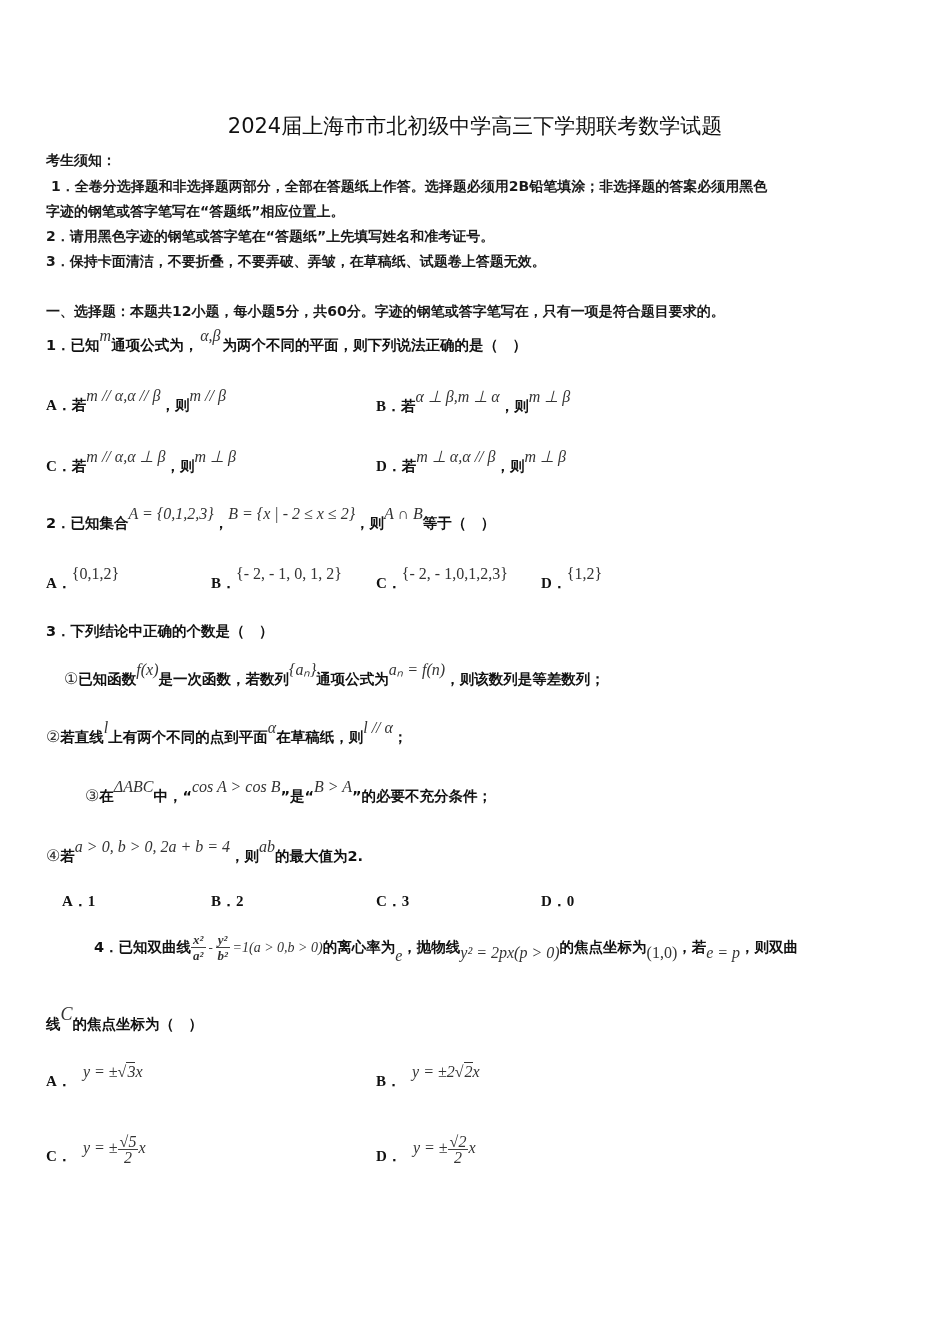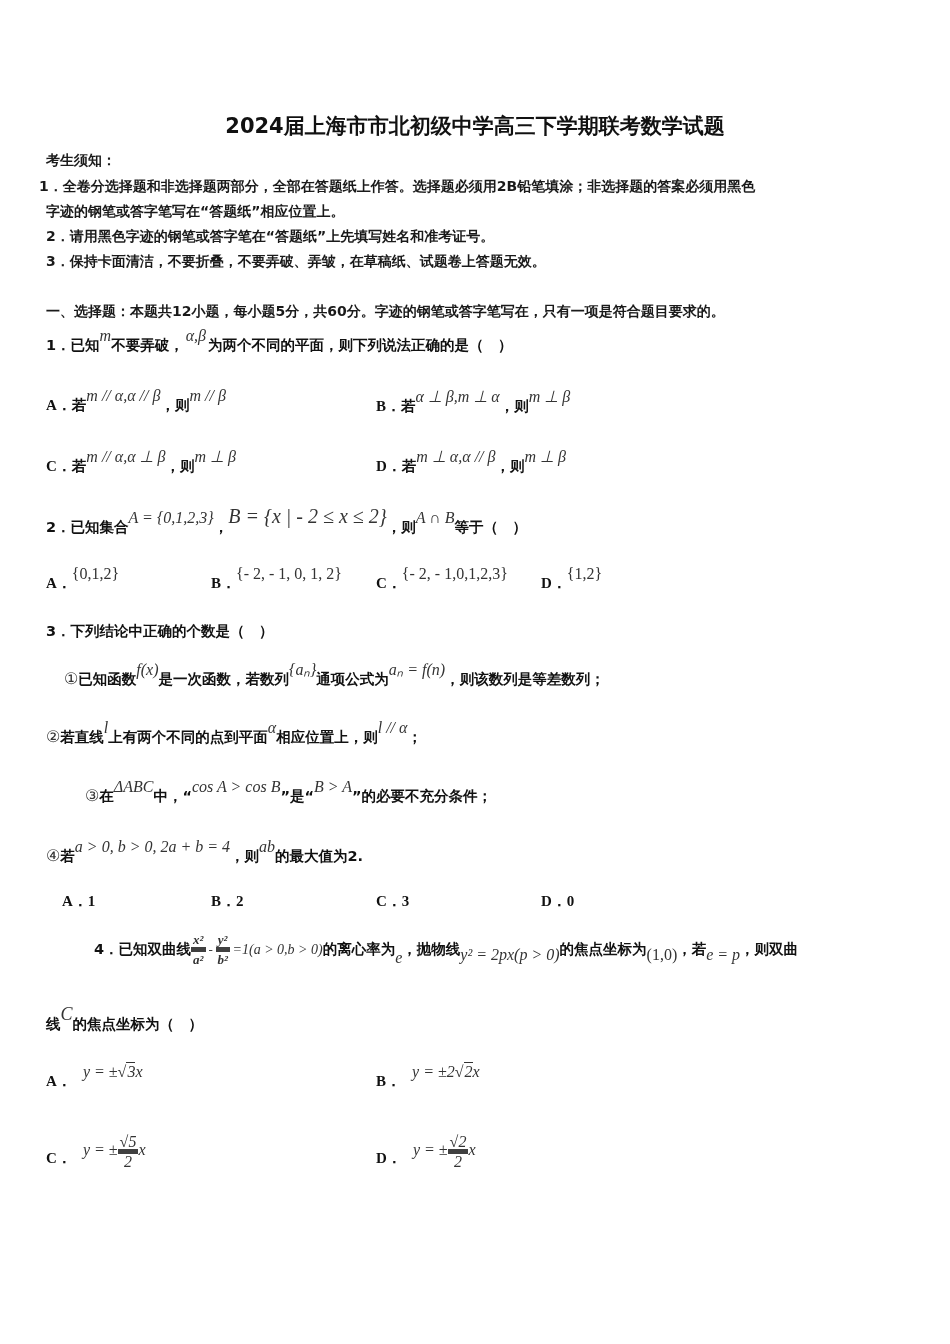--- a/index.html
+++ b/index.html
@@ -3,68 +3,68 @@
 <meta charset="utf-8">
 <style>
   html, body { margin: 0; padding: 0; background: #ffffff; }
   body {
     width: 950px; height: 1344px; position: relative; overflow: hidden;
     font-family: "DejaVu Sans", sans-serif; color: #111111;
   }
   .abs { position: absolute; white-space: nowrap; }
   .title {
     top: 112px; left: 0; width: 950px; text-align: center;
-    font-size: 21px; font-weight: bold; letter-spacing: 0px;
+    font-size: 21px; font-weight: normal; letter-spacing: 0px;
   }
   .notice { font-size: 14px; font-weight: bold; color: #1a1a1a; }
   .q { font-size: 14.5px; font-weight: bold; }
   .opt-label { font-family: "Liberation Serif", serif; font-weight: bold; font-size: 15px; }
   .m {
     font-family: "Liberation Serif", serif; font-style: italic; font-weight: normal;
     font-size: 16px; color: #333333;
   }
   .mr { font-family: "Liberation Serif", serif; font-weight: normal; font-size: 16px; color: #333333; }
   .sup { position: relative; top: -9px; }
   .frac { display: inline-block; vertical-align: middle; text-align: center; font-family: "Liberation Serif", serif; font-style: italic; font-size: 13px; color: #333; }
-  .frac .num { display: block; border-bottom: 5px solid #404040; padding: 0 2px; line-height: 15px; }
+  .frac .num { display: block; border-bottom: 1px solid #404040; padding: 0 2px; line-height: 15px; }
   .frac .den { display: block; line-height: 15px; }
   .sqrt { border-top: 1px solid #333; padding-left: 1px; }
 </style>
 </head>
 <body>
 
 <div class="abs title">2024届上海市市北初级中学高三下学期联考数学试题</div>
 
 <div class="abs notice" style="top:152px;left:46px;">考生须知：</div>
-<div class="abs notice" style="top:178px;left:39px;">1．全卷分选择题和非选择题两部分，全部在答题纸上作答。选择题必须用2B铅笔填涂；非选择题的答案必须用黑色</div>
+<div class="abs notice" style="top:178px;left:51px;">1．全卷分选择题和非选择题两部分，全部在答题纸上作答。选择题必须用2B铅笔填涂；非选择题的答案必须用黑色</div>
 <div class="abs notice" style="top:203px;left:46px;">字迹的钢笔或答字笔写在“答题纸”相应位置上。</div>
 <div class="abs notice" style="top:228px;left:46px;">2．请用黑色字迹的钢笔或答字笔在“答题纸”上先填写姓名和准考证号。</div>
 <div class="abs notice" style="top:253px;left:46px;">3．保持卡面清洁，不要折叠，不要弄破、弄皱，在草稿纸、试题卷上答题无效。</div>
 
 <div class="abs notice" style="top:303px;left:46px;">一、选择题：本题共12小题，每小题5分，共60分。字迹的钢笔或答字笔写在，只有一项是符合题目要求的。</div>
 
 <div class="abs q" style="top:336px;left:46px;">
-  <span>1．</span><span>已知</span><span class="m sup">m</span><span>不要弄破，</span><span class="m sup" style="margin:0 2px;">α,β</span><span>为两个不同的平面，则下列说法正确的是（　）</span>
+  <span>1．</span><span>已知</span><span class="m sup">m</span><span>通项公式为，</span><span class="m sup" style="margin:0 2px;">α,β</span><span>为两个不同的平面，则下列说法正确的是（　）</span>
 </div>
 
 <div class="abs q" style="top:396px;left:46px;">
   <span class="opt-label">A．</span><span>若</span><span class="m sup">m // α,α // β</span><span>，则</span><span class="m sup">m // β</span>
 </div>
 <div class="abs q" style="top:396px;left:376px;">
   <span class="opt-label">B．</span><span>若</span><span class="m sup">α ⊥ β,m ⊥ α</span><span>，则</span><span class="m sup">m ⊥ β</span>
 </div>
 <div class="abs q" style="top:456px;left:46px;">
   <span class="opt-label">C．</span><span>若</span><span class="m sup">m // α,α ⊥ β</span><span>，则</span><span class="m sup">m ⊥ β</span>
 </div>
 <div class="abs q" style="top:456px;left:376px;">
   <span class="opt-label">D．</span><span>若</span><span class="m sup">m ⊥ α,α // β</span><span>，则</span><span class="m sup">m ⊥ β</span>
 </div>
 
 <div class="abs q" style="top:514px;left:46px;">
-  <span>2．</span><span>已知集合</span><span class="m sup">A = {0,1,2,3}</span><span>，</span><span class="m sup" style="font-size:20px;">B = {x | - 2 ≤ x ≤ 2}</span><span>，则</span><span class="m sup">A ∩ B</span><span>等于（　）</span>
+  <span>2．</span><span>已知集合</span><span class="m sup">A = {0,1,2,3}</span><span>，</span><span class="m sup" style="font-size:16px;">B = {x | - 2 ≤ x ≤ 2}</span><span>，则</span><span class="m sup">A ∩ B</span><span>等于（　）</span>
 </div>
 
 <div class="abs q" style="top:574px;left:46px;">
   <span class="opt-label">A．</span><span class="mr sup">{0,1,2}</span>
 </div>
 <div class="abs q" style="top:574px;left:211px;">
   <span class="opt-label">B．</span><span class="mr sup">{- 2, - 1, 0, 1, 2}</span>
 </div>
 <div class="abs q" style="top:574px;left:376px;">
   <span class="opt-label">C．</span><span class="mr sup">{- 2, - 1,0,1,2,3}</span>
@@ -75,21 +75,21 @@
 
 <div class="abs q" style="top:622px;left:46px;">
   <span>3．</span><span>下列结论中正确的个数是（　）</span>
 </div>
 
 <div class="abs q" style="top:667px;left:64px;">
   <span class="mr">①</span><span>已知函数</span><span class="m sup">f(x)</span><span>是一次函数，若数列</span><span class="m sup">{aₙ}</span><span>通项公式为</span><span class="m sup">aₙ = f(n)</span><span>，则该数列是等差数列；</span>
 </div>
 
 <div class="abs q" style="top:727px;left:46px;">
-  <span class="mr">②</span><span>若直线</span><span class="m sup">l</span><span>上有两个不同的点到平面</span><span class="m sup">α</span><span>相应位置上，则</span><span class="m sup">l // α</span><span>；</span>
+  <span class="mr">②</span><span>若直线</span><span class="m sup">l</span><span>上有两个不同的点到平面</span><span class="m sup">α</span><span>在草稿纸，则</span><span class="m sup">l // α</span><span>；</span>
 </div>
 
 <div class="abs q" style="top:786px;left:46px;margin-left:39px;">
   <span class="mr">③</span><span>在</span><span class="m sup">ΔABC</span><span>中，“</span><span class="m sup">cos A &gt; cos B</span><span>”是“</span><span class="m sup">B &gt; A</span><span>”的必要不充分条件；</span>
 </div>
 
 <div class="abs q" style="top:846px;left:46px;">
   <span class="mr">④</span><span>若</span><span class="m sup">a &gt; 0, b &gt; 0, 2a + b = 4</span><span>，则</span><span class="m sup">ab</span><span>的最大值为2.</span>
 </div>
 

